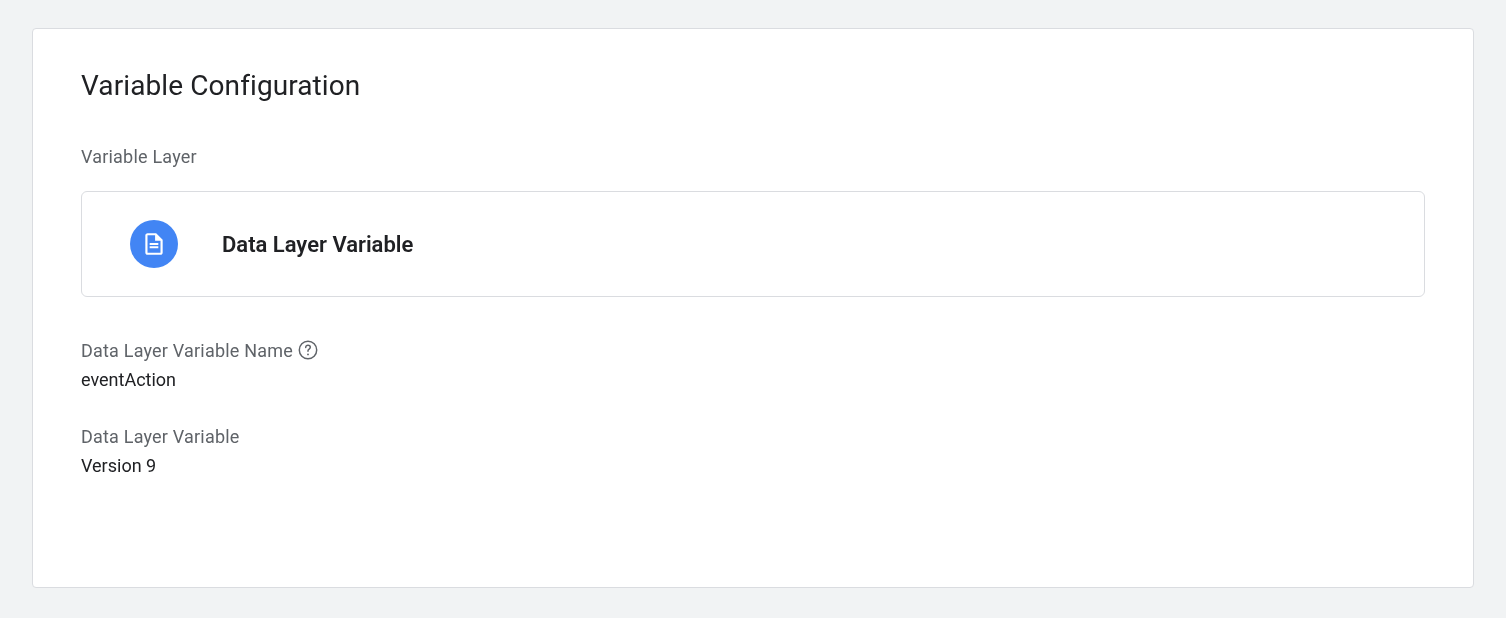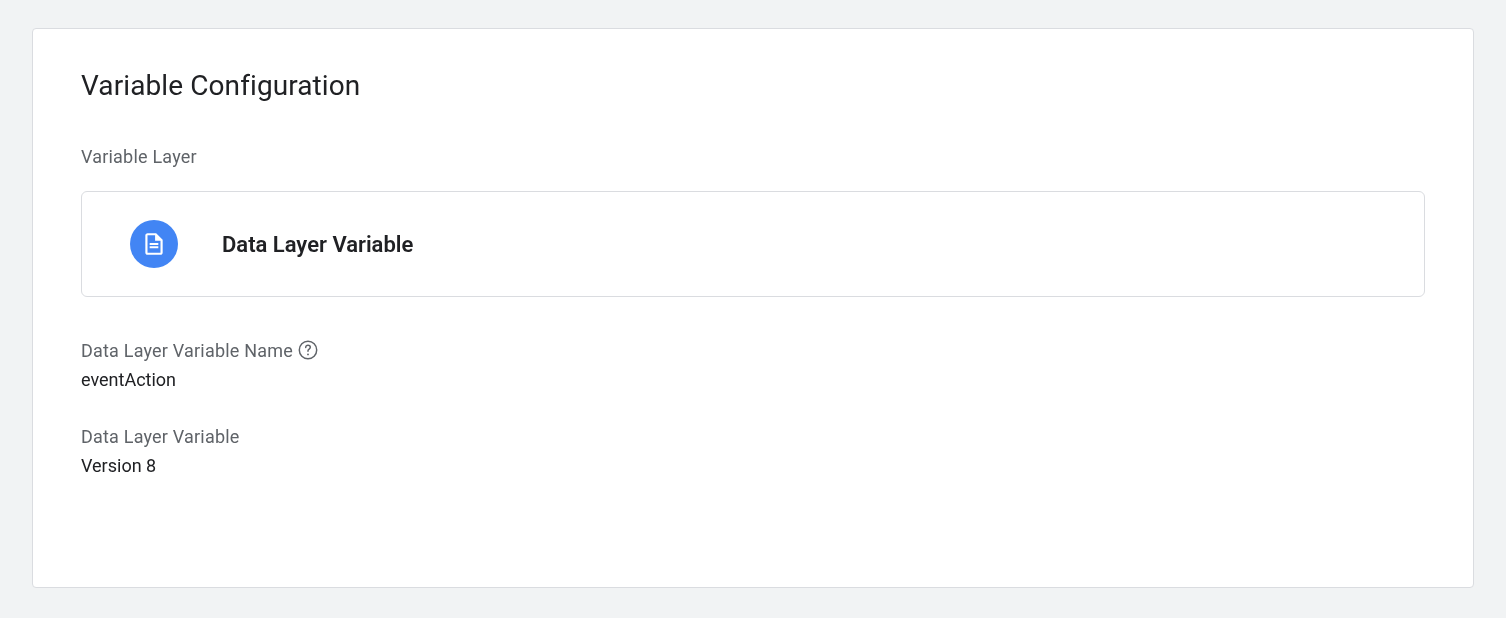--- a/index.html
+++ b/index.html
@@ -130,15 +130,15 @@
         </svg>
       </span>
     </div>
     <div class="field-value">eventAction</div>
   </div>
 
   <div class="field-block">
     <div class="field-label-row">
       <span class="field-label">Data Layer Variable</span>
     </div>
-    <div class="field-value">Version 8</div>
+    <div class="field-value">Version 9</div>
   </div>
 </div>
 
 </body></html>

